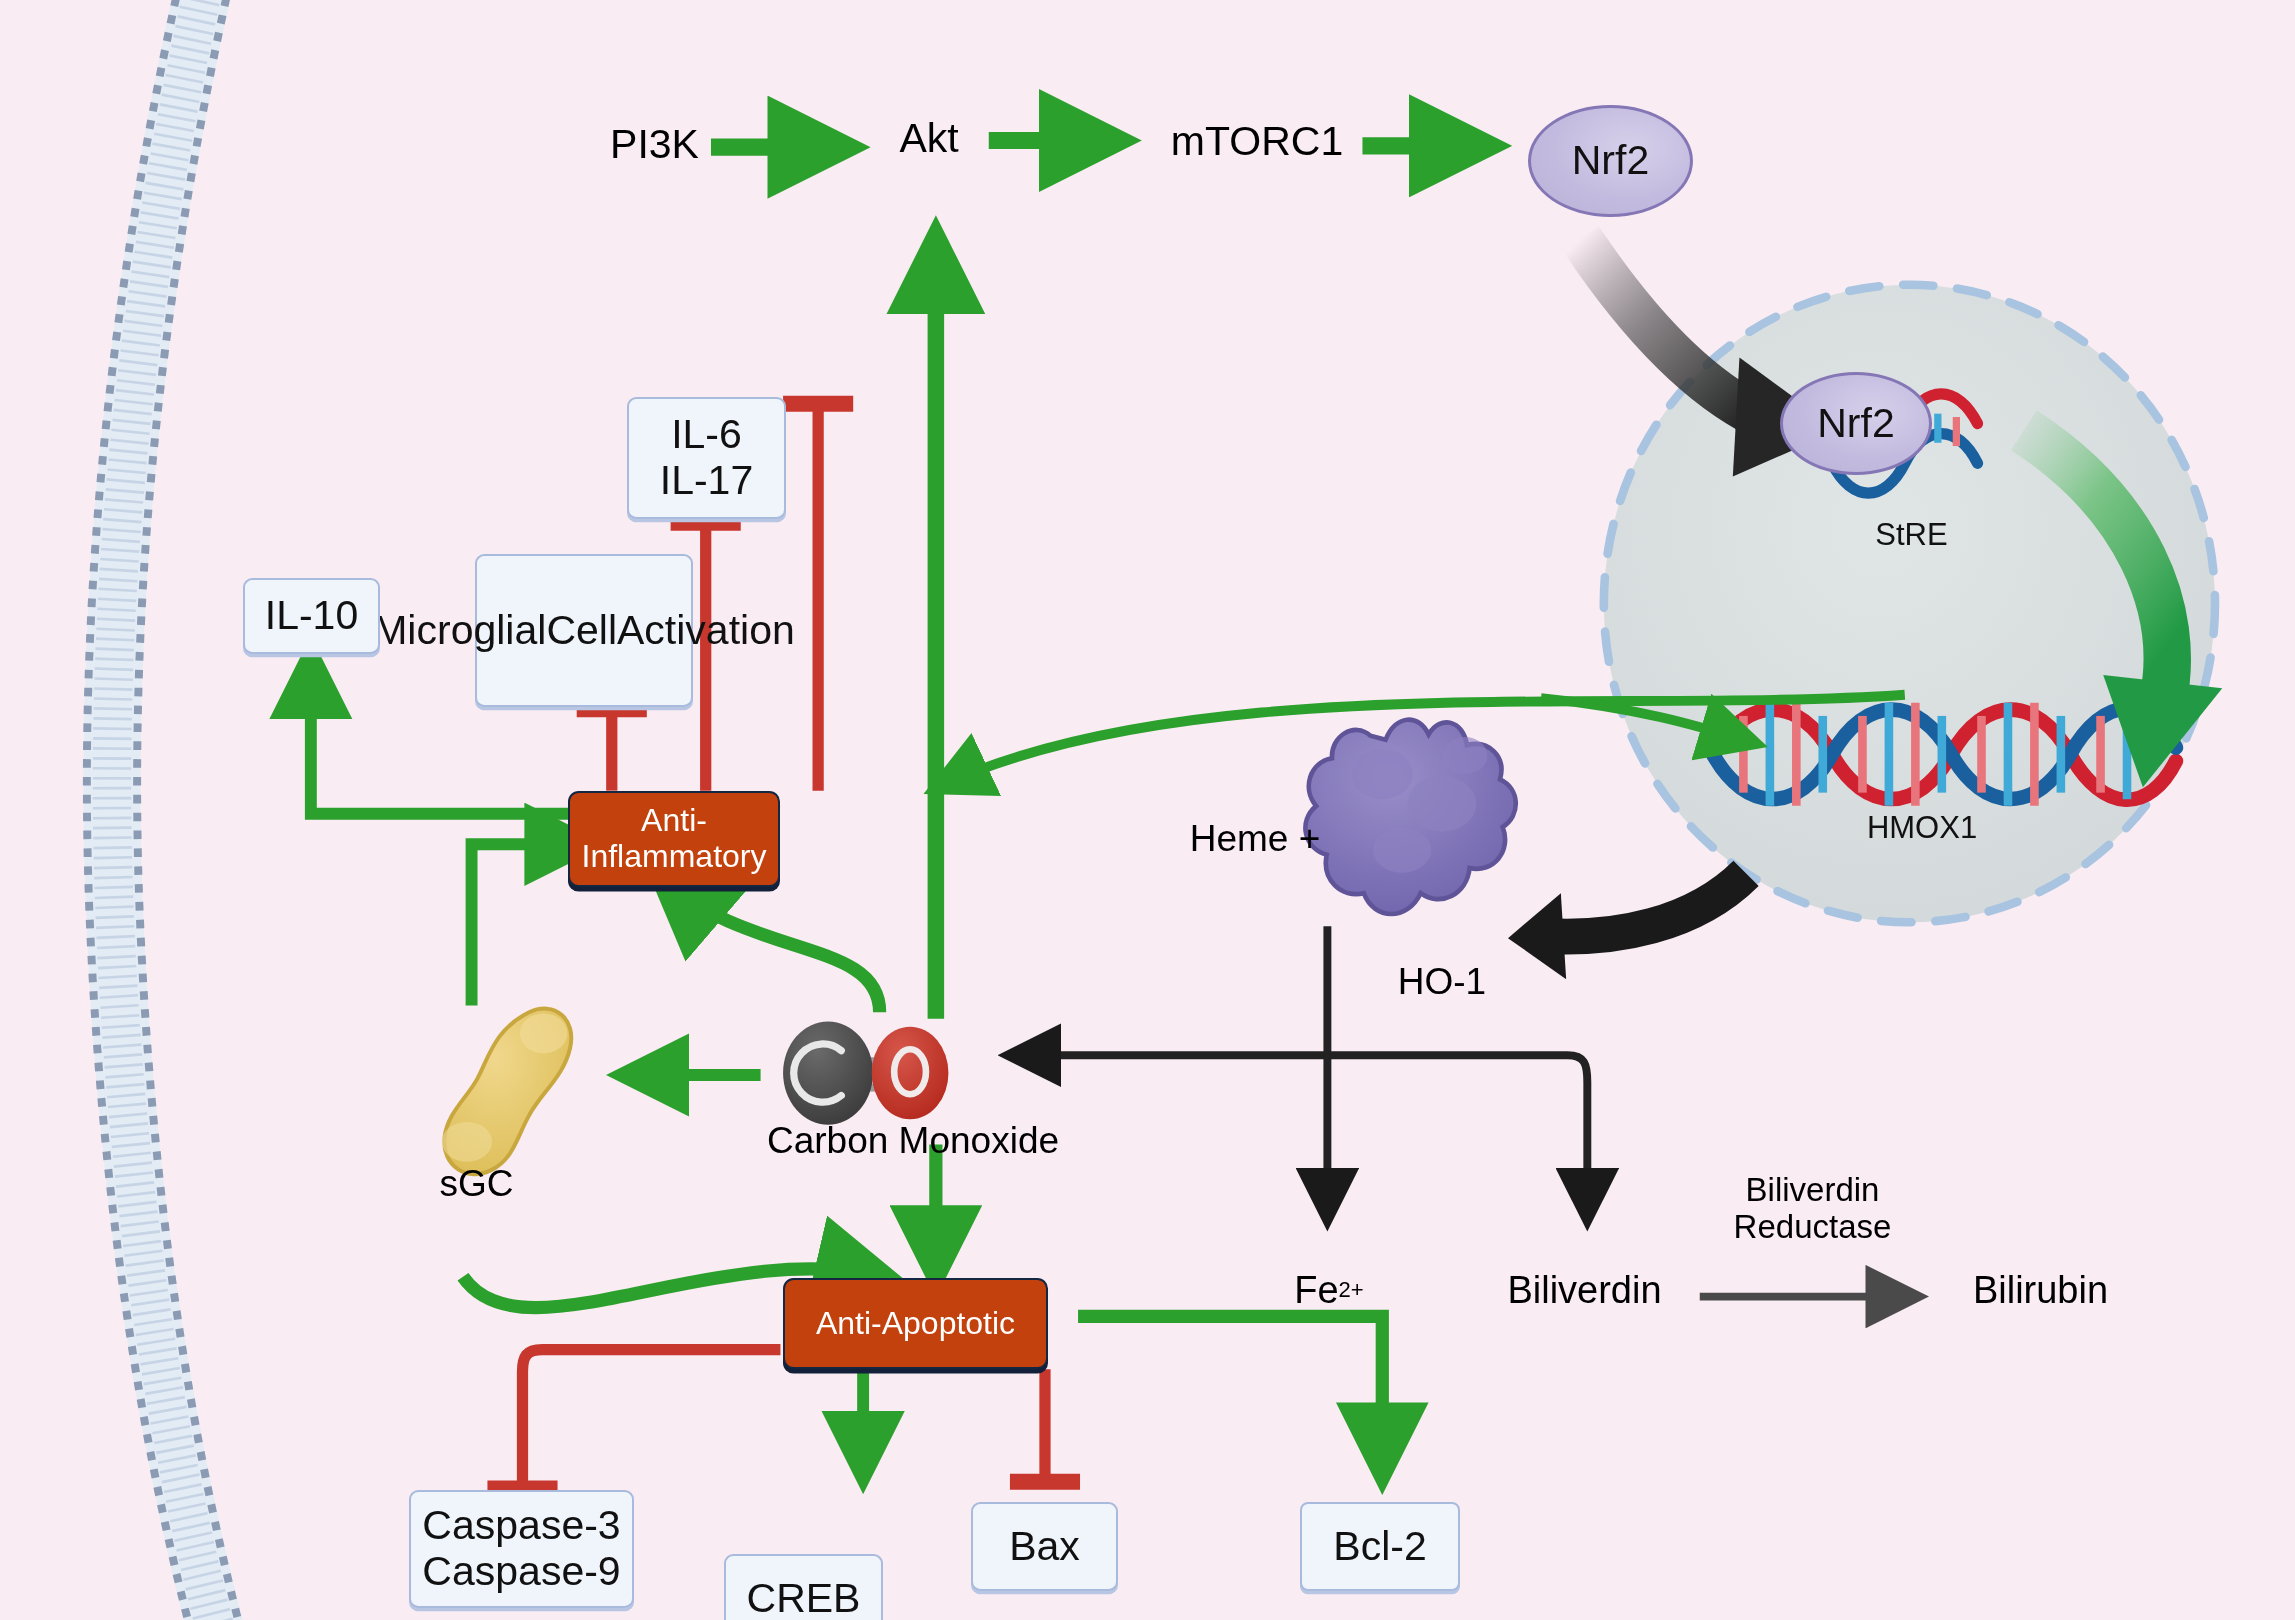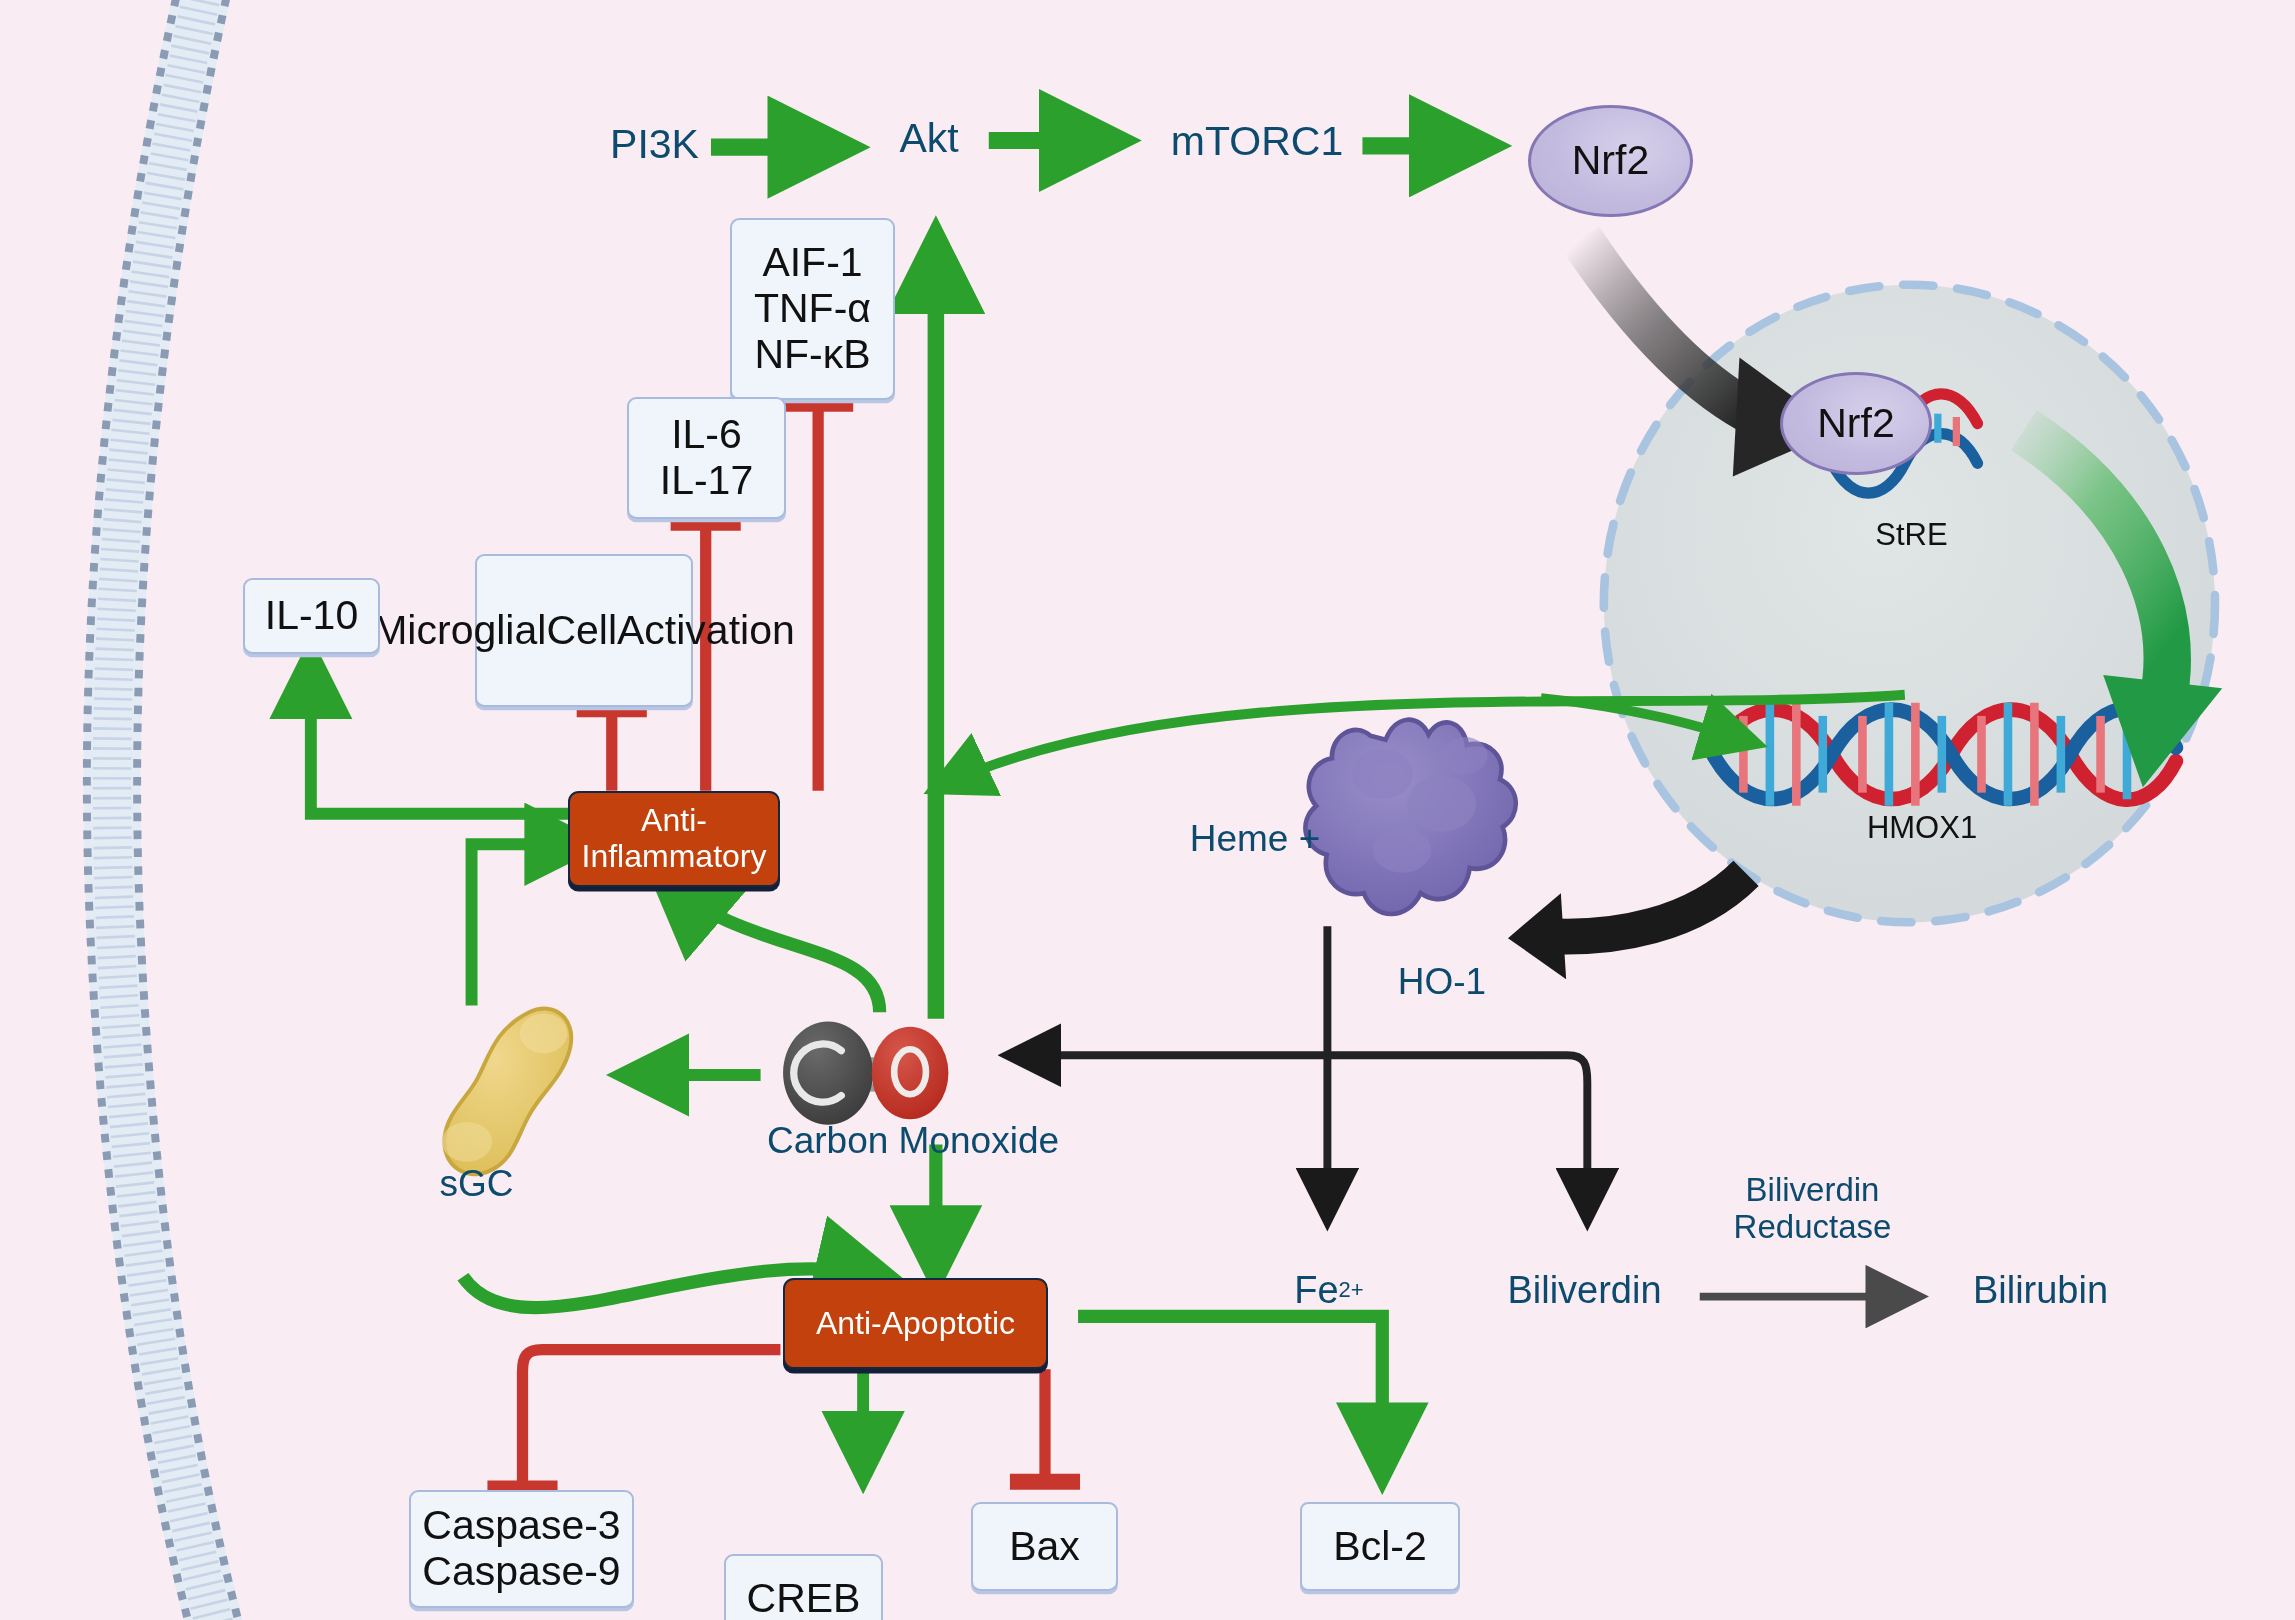--- a/index.html
+++ b/index.html
@@ -27,21 +27,21 @@
     font-size:41px;
   }
   .navybox{
     background:#c2410c;
     border:2.6px solid #132742;
     border-radius:10.6px;
     box-shadow:0 4.6px 0 0 #12203a;
     color:#ffffff;
     font-size:32px;
   }
-  .plain{font-size:41px;color:#0c4a6e;background:transparent;}
+  .plain{font-size:41px;color:#000000;background:transparent;}
   .small{font-size:31px;color:#111;background:transparent;}
   .ell{
     border-radius:50%;
     background:radial-gradient(ellipse at 62% 38%, #d6d0ea 0%, #c3bbdf 55%, #b9afd8 100%);
     border:3.3px solid #8577b5;
     font-size:41px;
     color:#111;
   }
 </style>
 </head>
@@ -262,25 +262,20 @@
   <div class="node plain" style="left:595px;top:112px;width:119px;height:66px;">PI3K</div>
   <div class="node plain" style="left:873px;top:106px;width:112px;height:66px;">Akt</div>
   <div class="node plain" style="left:1151px;top:109px;width:212px;height:66px;">mTORC1</div>
   <div class="node ell" style="left:1528px;top:105px;width:165px;height:112px;">Nrf2</div>
 
   <div class="node ell" style="left:1780px;top:372px;width:152px;height:103px;">Nrf2</div>
 
   <div class="node small" style="left:1832px;top:515px;width:159px;height:40px;">StRE</div>
   <div class="node small" style="left:1813px;top:808px;width:218px;height:40px;">HMOX1</div>
 
-  <div class="node gbox" style="left:730px;top:218px;width:165px;height:182px;flex-direction:column;">
-    <span>AIF-1</span>
-    <span>TNF-α</span>
-    <span>NF-κB</span>
-  </div>
 
   <div class="node gbox" style="left:627px;top:397px;width:159px;height:122px;flex-direction:column;">
     <span>IL-6</span>
     <span>IL-17</span>
   </div>
 
   <div class="node gbox" style="left:475px;top:554px;width:218px;height:153px;">
     <span>Microglial</span>
     <span>Cell</span>
     <span>Activation</span>

